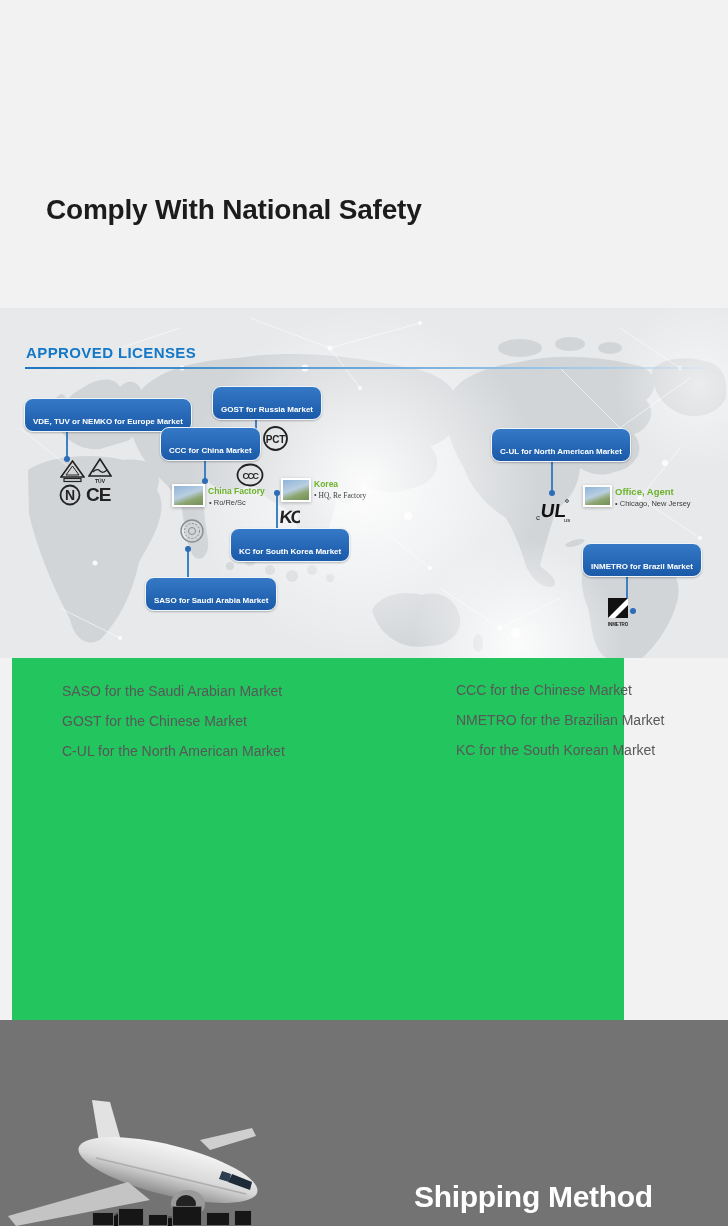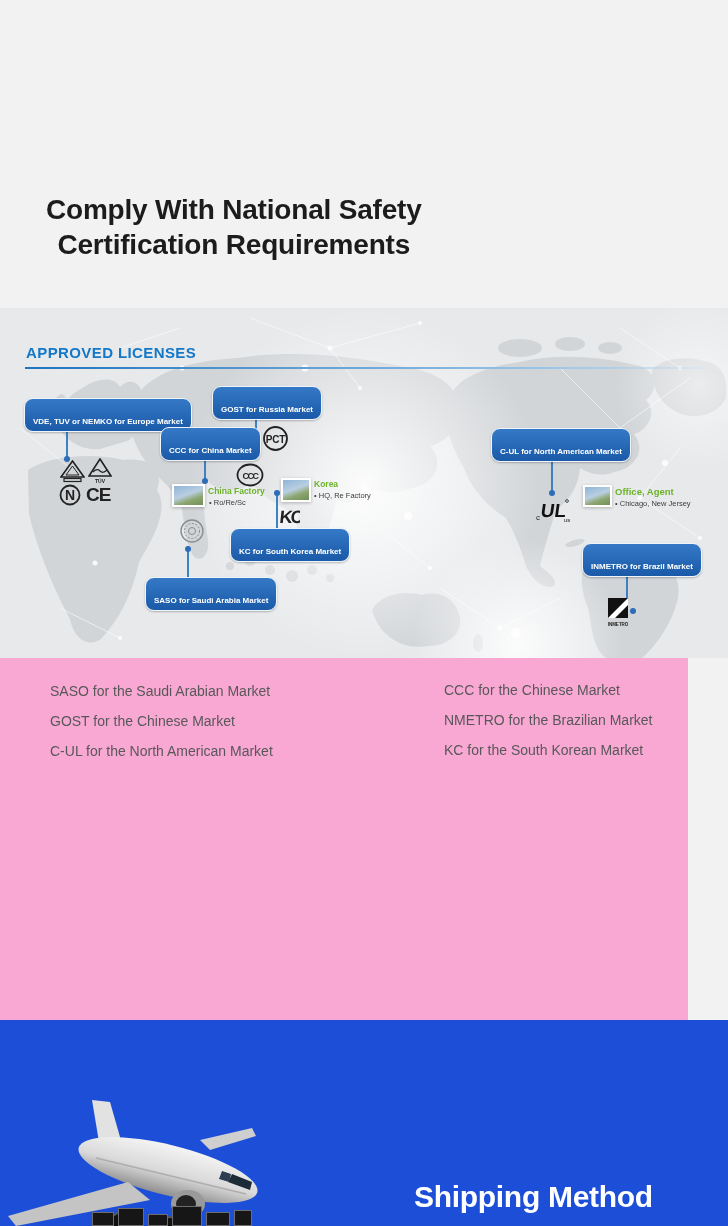--- a/index.html
+++ b/index.html
@@ -1,21 +1,21 @@
 <!DOCTYPE html>
 <html><head>
 <meta charset="utf-8">
 <style>
   * { margin:0; padding:0; box-sizing:border-box; }
   html,body { width:728px; }
   body { font-family:"Liberation Sans","DejaVu Sans",sans-serif; background:#f2f2f3; }
   .page { position:relative; width:728px; height:1226px; overflow:hidden; background:#f2f2f3; }
 
   
-  .hero { position:absolute; left:0; top:0; width:728px; height:308px; background:#f2f2f3;text-align:center; }
+  .hero { position:absolute; left:0; top:0; width:728px; height:308px; background:#f2f2f3; }
   .hero h1 { position:absolute; left:46px; top:192px; font-size:28px; line-height:35px;
              font-weight:bold; color:#1c1c1c; letter-spacing:-0.2px; }
 
   
   .map-section { position:absolute; left:0; top:308px; width:728px; height:350px;
                  background:#e7e9eb; overflow:hidden;text-align:center; }
   .map-svg { position:absolute; left:0; top:0; }
   .glow { position:absolute; left:0; top:0; width:728px; height:350px; pointer-events:none;
           background:
             radial-gradient(circle 250px at 50% 50%, rgba(255,255,255,.92), rgba(255,255,255,0) 70%),
@@ -58,48 +58,48 @@
 
   .mark { position:absolute; }
   .photo { position:absolute; border:2px solid #fff; box-shadow:0 1px 3px rgba(0,0,0,.25);
            background:linear-gradient(160deg,#8fb4d8 0%,#b9cfe2 45%,#8da56f 70%,#6f8f56 100%); }
   .photo-factory { left:172px; top:176px; width:33px; height:23px; }
   .photo-korea   { left:281px; top:170px; width:30px; height:24px; }
   .photo-office  { left:583px; top:177px; width:29px; height:22px; }
   .loc-name { position:absolute; font-size:8.5px; font-weight:bold; color:#6cb32b; white-space:nowrap; }
   .loc-detail { position:absolute; font-size:7.5px; color:#3c3c3c; white-space:nowrap; }
   .name-factory { left:208px; top:178px; } .detail-factory { left:209px; top:190px; }
-  .name-korea   { left:314px; top:171px; } .detail-korea   { left:314px; top:183px; }
+  .name-korea   { left:314px; top:171px; } .detail-korea   { left:314px; top:183px;font-family:Liberation Serif, serif; }
   .name-office  { left:615px; top:178px; font-size:9.5px; } .detail-office { left:615px; top:191px; }
 
   
-  .list-section { position:absolute; left:0; top:658px; width:688px; height:362px; background:#f9a8d4; }
+  .list-section { position:absolute; left:12px; top:658px; width:612px; height:362px; background:#22c55e; }
   .lic { position:absolute; font-size:14px; color:#585858; white-space:nowrap; }
   .lic.l0 { left:50px; top:25px; }  .lic.l1 { left:50px; top:55px; }
   .lic.l2 { left:50px; top:85px; }  .lic.l3 { left:50px; top:115px; }
   .lic.r0 { left:444px; top:24px; } .lic.r1 { left:444px; top:54px; }
   .lic.r2 { left:444px; top:84px; }
 
   
   .ship-section { position:absolute; left:0; top:1020px; width:728px; height:206px;
-                  background:#1d4ed8; overflow:hidden; }
+                  background:#737373; overflow:hidden; }
   .ship-title { position:absolute; left:414px; top:160px; font-size:30px; font-weight:bold;
                 color:#fff; letter-spacing:-0.3px; }
   .plane-wrap { position:absolute; left:0; top:78px; width:340px; height:128px; }
   .containers { position:absolute; left:92px; top:178px; width:160px; height:28px; }
   .containers div { position:absolute; border:1px solid #6e6e6e; background:#161616; }
 </style>
 </head>
 <body>
 
 <div class="page">
 
   <section class="hero">
     <h1><span>Comply With National Safety</span><br>
-    <span>Certification Requirements</span></h1>
+    </h1>
   </section>
 
   <section class="map-section">
 
     <svg class="map-svg" width="728" height="350" viewBox="0 0 728 350">
       <g fill="#d2d5d8" stroke="none">
 
         <path d="M58,118 C56,100 70,86 84,79 C98,70 114,68 120,79 C128,70 140,73 142,85 C148,97 141,109 132,113 C139,119 136,129 127,133 L100,141 C84,143 66,134 58,118 Z"></path>
         <ellipse cx="60" cy="96" rx="6" ry="10" transform="rotate(15 60 96)"></ellipse>
 

